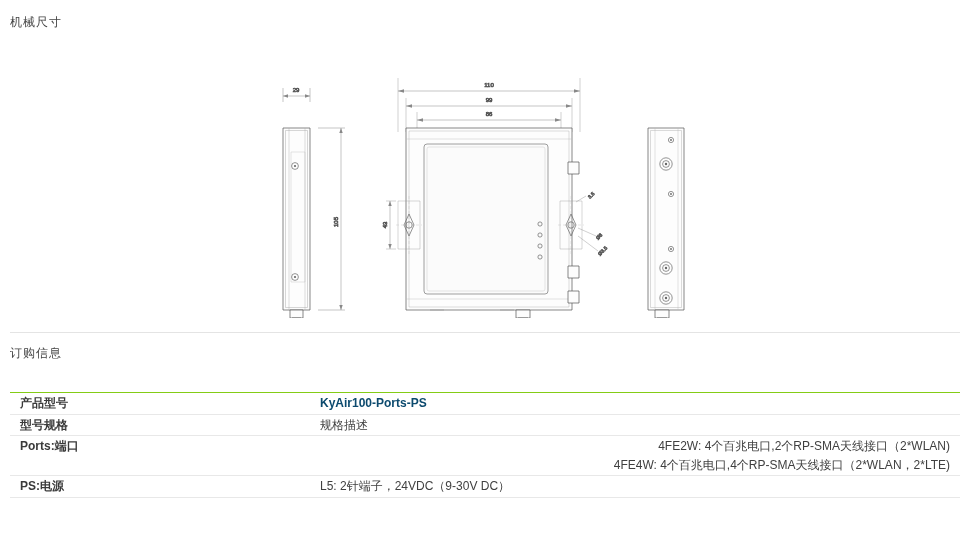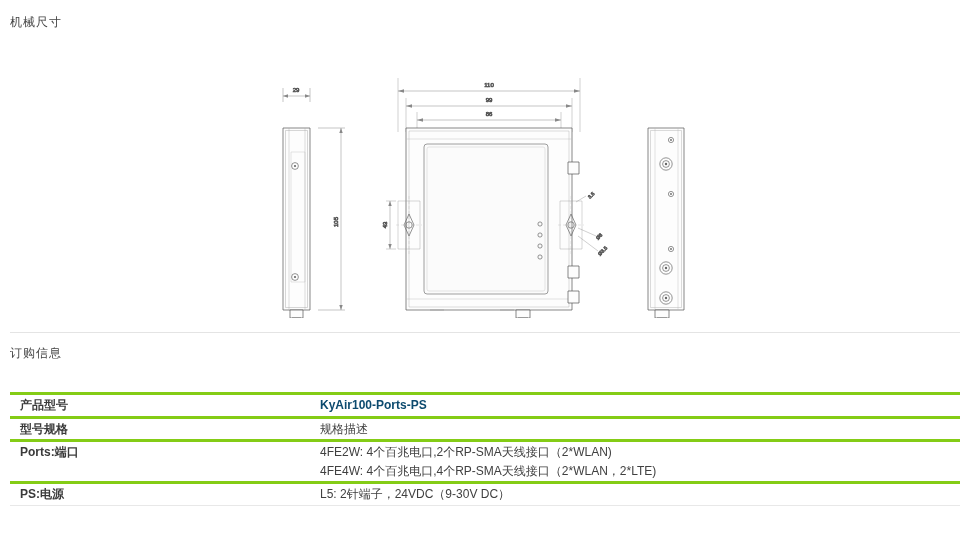--- a/index.html
+++ b/index.html
@@ -48,38 +48,39 @@
   }
   #order-table {
     position: absolute;
     left: 10px;
     top: 392px;
     width: 950px;
     border-collapse: collapse;
     font-size: 12px;
   }
   #order-table td {
-    border-top: 3px solid #84cc16;
+    border-top: 1px solid #84cc16;
     border-bottom: 1px solid #e8e8e8;
     padding: 1px 10px;
     vertical-align: top;
     color: #404040;
     line-height: 1.55;
   }
   #order-table td.label {
     width: 280px;
     font-weight: bold;
     color: #3a3a3a;
   }
   #order-table tr.head td.value {
     font-weight: bold;
     color: #0c4a6e;
   }
   .multiline {
     white-space: pre-line;
+    text-align: right;
   }
   .dim-text {
     font-size: 6px;
     fill: #444444;
     font-family: "Liberation Sans", sans-serif;
   }
   .dim-text-sm {
     font-size: 5px;
     fill: #555555;
     font-family: "Liberation Sans", sans-serif;

